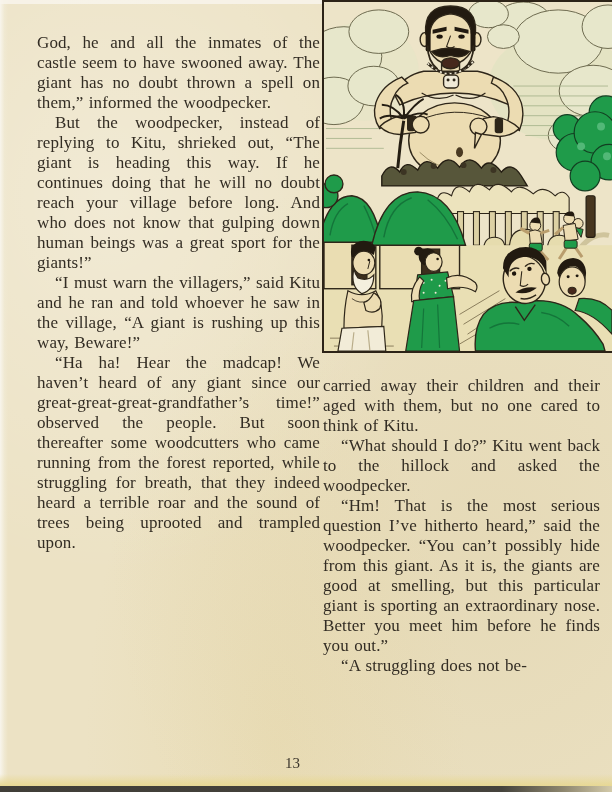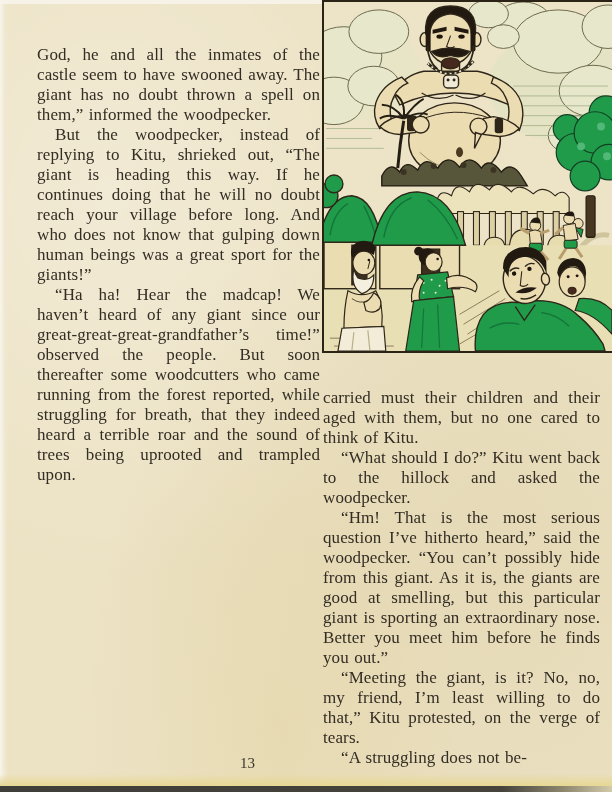--- a/index.html
+++ b/index.html
@@ -12,32 +12,32 @@
       radial-gradient(ellipse at 45% 95%, rgba(225,205,140,0.25), rgba(225,205,140,0) 40%);
     font-family:"Liberation Serif", serif;color:#332d24;
   }
   .edge-left{position:absolute;left:0;top:0;width:8px;height:100%;
     background:linear-gradient(90deg,#f8f5ec 0%,#f0e9d2 55%,rgba(240,233,210,0) 100%);}
   .edge-top{position:absolute;left:0;top:0;width:324px;height:4px;background:rgba(248,245,236,0.85);}
   .edge-bottom-yellow{position:absolute;left:0;bottom:5px;width:100%;height:13px;
     background:linear-gradient(180deg,rgba(231,216,148,0) 0%,#e7d894 90%);}
   .edge-bottom-dark{position:absolute;left:0;bottom:0;width:100%;height:6px;
     background:linear-gradient(90deg,#403e38 0%,#45433c 82%,#8d866e 92%,#d3caaa 100%);}
-  .col{position:absolute;overflow:hidden;margin-top:12px;}
+  .col{position:absolute;overflow:hidden;}
   .col-left{left:37px;top:33px;width:283px;height:741px;}
   .col-right{left:323px;top:376px;width:277px;height:402px;}
   .para{margin:0;text-align:justify;font-size:17px;line-height:20px;
     letter-spacing:0.1px;word-spacing:1px;}
   .para.indent{text-indent:18px;}
   .figure{
     position:absolute;left:322px;top:0;width:290px;height:353px;box-sizing:border-box;
     border:2px solid #2c2317;border-right:none;background:#ede4c8;
   }
   .figure svg{display:block;width:100%;height:100%;}
-  .page-number{position:absolute;left:240px;top:755px;width:60px;text-align:left;
+  .page-number{position:absolute;left:240px;top:755px;width:60px;text-align:right;
     font-size:15px;color:#3a342a;}
 </style>
 </head>
 <body>
 
 <div class="page">
 
   <div class="edge-left"></div>
   <div class="edge-top"></div>
 
@@ -254,28 +254,28 @@
           <path d="M194,299 Q201,302 210,298" fill="none" stroke-width="1.4"></path>
           <ellipse cx="222" cy="284" rx="4" ry="6" fill="#ecdcb2"></ellipse>
         </g>
       </g>
     </svg>
   </figure>
 
   <div class="col col-left">
     <p class="para">God, he and all the inmates of the castle seem to have swooned away. The giant has no doubt thrown a spell on them,” informed the woodpecker.</p>
     <p class="para indent">But the woodpecker, instead of replying to Kitu, shrieked out, “The giant is heading this way. If he continues doing that he will no doubt reach your village before long. And who does not know that gulping down human beings was a great sport for the giants!”</p>
+    <p class="para indent">“I must warn the villagers,” said Kitu and he ran and told whoever he saw in the village, “A giant is rushing up this way, Beware!”</p>
     <p class="para indent">“Ha ha! Hear the madcap! We haven’t heard of any giant since our great-great-great-grandfather’s time!” observed the people. But soon thereafter some woodcutters who came running from the forest reported, while struggling for breath, that they indeed heard a terrible roar and the sound of trees being uprooted and trampled upon.</p>
   </div>
 
   <div class="col col-right">
-    <p class="para">carried must their children and their aged with them, but no one cared to think of Kitu.</p>
+    <p class="para">carried away their children and their aged with them, but no one cared to think of Kitu.</p>
     <p class="para indent">“What should I do?” Kitu went back to the hillock and asked the woodpecker.</p>
     <p class="para indent">“Hm! That is the most serious question I’ve hitherto heard,” said the woodpecker. “You can’t possibly hide from this giant. As it is, the giants are good at smelling, but this particular giant is sporting an extraordinary nose. Better you meet him before he finds you out.”</p>
-    <p class="para indent">“Meeting the giant, is it? No, no, my friend, I’m least willing to do that,” Kitu protested, on the verge of tears.</p>
     <p class="para indent">“A struggling does not be-</p>
   </div>
 
   <div class="page-number">13</div>
 
   <div class="edge-bottom-yellow"></div>
   <div class="edge-bottom-dark"></div>
 </div>
 
 </body></html>

